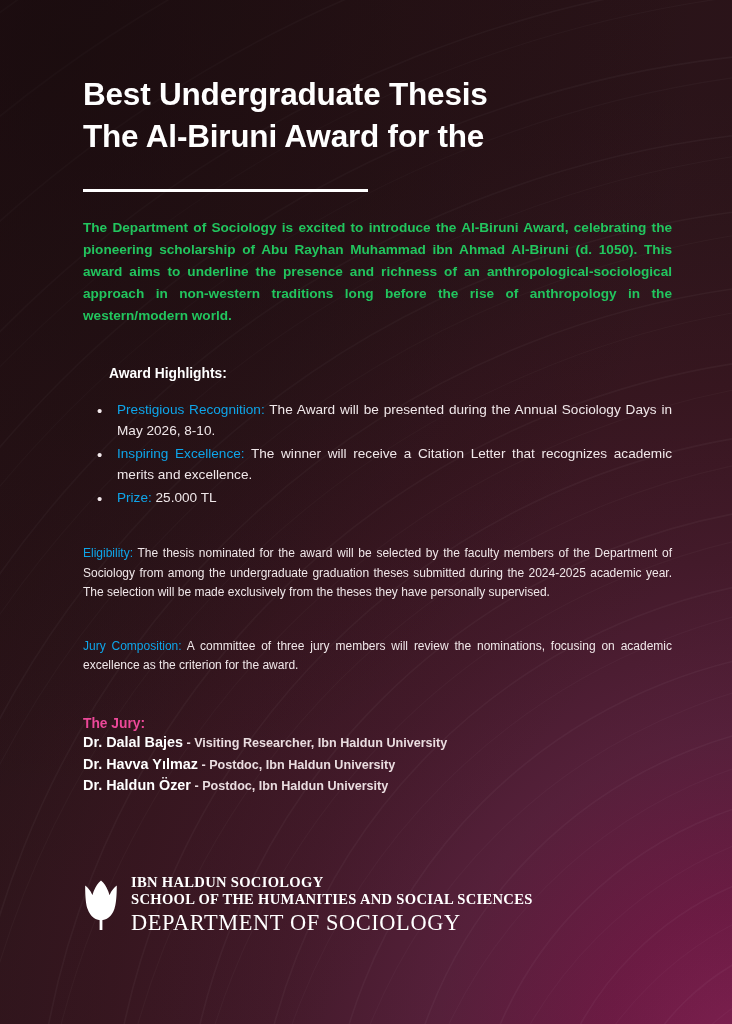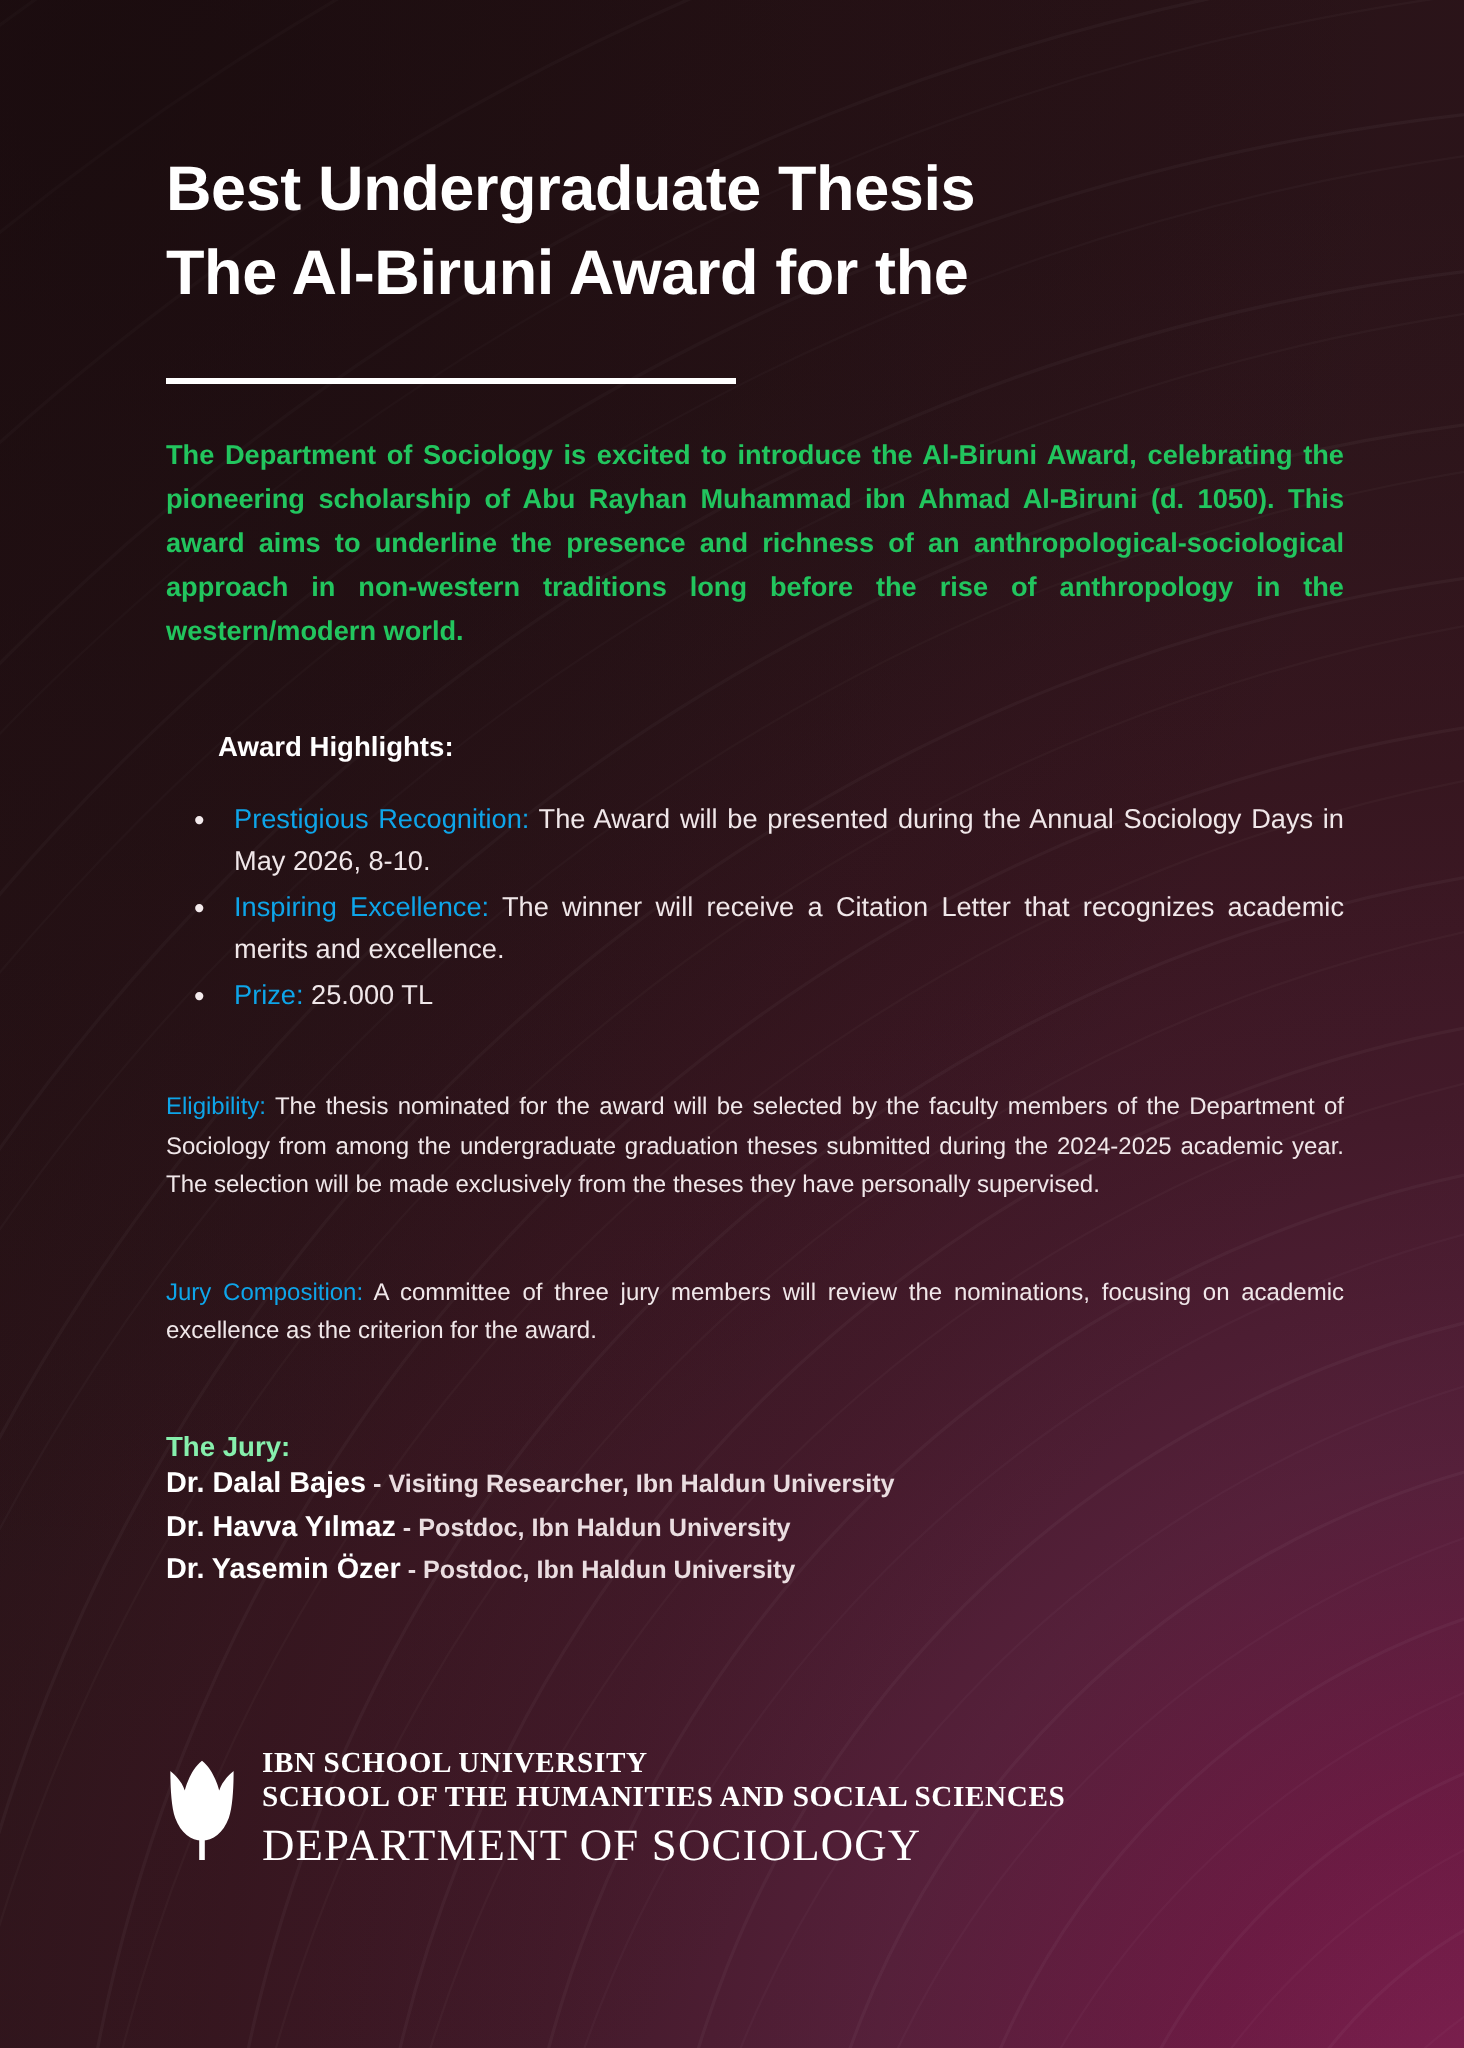--- a/index.html
+++ b/index.html
@@ -119,21 +119,21 @@
     max-width: 592px;
     text-align: justify;
   }
   .para.eligibility { margin-top: 36px; }
   .para.jury-comp { margin-top: 34px; }
 
   .jury-block { margin-top: 40px; }
   .jury-title {
     font-size: 13.8px;
     font-weight: 700;
-    color: #86efac;
+    color: #ec4899;
     margin-bottom: 1px;
   }
   .jury-row {
     font-size: 13.2px;
     line-height: 1.52;
     color: #ecdfe2;
   }
   .jury-name {
     font-weight: 700;
     font-size: 14.4px;
@@ -266,31 +266,31 @@
     <div class="jury-block">
       <div class="jury-title">The Jury:</div>
 
       <div class="jury-row">
         <span class="jury-name">Dr. Dalal Bajes</span><span class="jury-role"> - Visiting Researcher, Ibn Haldun University</span>
       </div>
       <div class="jury-row">
         <span class="jury-name">Dr. Havva Yılmaz</span><span class="jury-role"> - Postdoc, Ibn Haldun University</span>
       </div>
       <div class="jury-row">
-        <span class="jury-name">Dr. Yasemin Özer</span><span class="jury-role"> - Postdoc, Ibn Haldun University</span>
+        <span class="jury-name">Dr. Haldun Özer</span><span class="jury-role"> - Postdoc, Ibn Haldun University</span>
       </div>
     </div>
 
   </div>
 
   <div class="footer">
     <svg class="tulip" viewBox="0 0 36 60" aria-hidden="true">
       <path d="M2.2 13.5 C2.2 13.5 2.0 30.0 4.6 37.0 C7.4 44.6 12.6 48.3 18.0 48.3 C23.4 48.3 28.6 44.6 31.4 37.0 C34.0 30.0 33.8 13.5 33.8 13.5 C33.8 13.5 28.4 17.6 26.6 23.2 C26.6 23.2 24.1 13.0 18.0 8.4 C11.9 13.0 9.4 23.2 9.4 23.2 C7.6 17.6 2.2 13.5 2.2 13.5 Z" fill="#ffffff"></path>
       <rect x="16.6" y="26.0" width="2.8" height="32.0" fill="#ffffff"></rect>
     </svg>
     <div class="footer-text">
-      <div class="f1">IBN SCHOOL UNIVERSITY</div>
+      <div class="f1">IBN HALDUN SOCIOLOGY</div>
       <div class="f2">SCHOOL OF THE HUMANITIES AND SOCIAL SCIENCES</div>
       <div class="f3">DEPARTMENT OF SOCIOLOGY</div>
     </div>
   </div>
 
 </div>
 
 </body></html>

